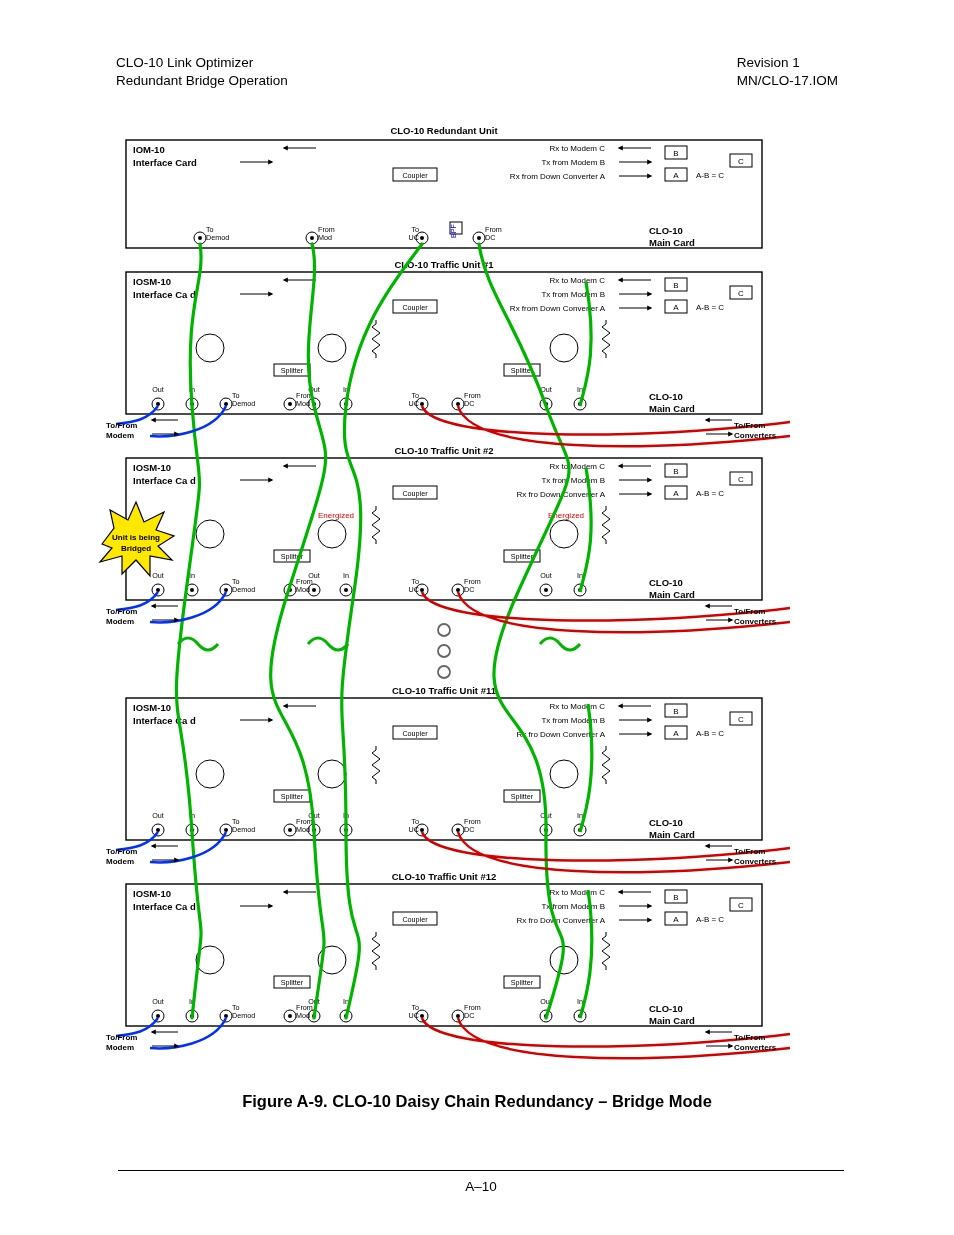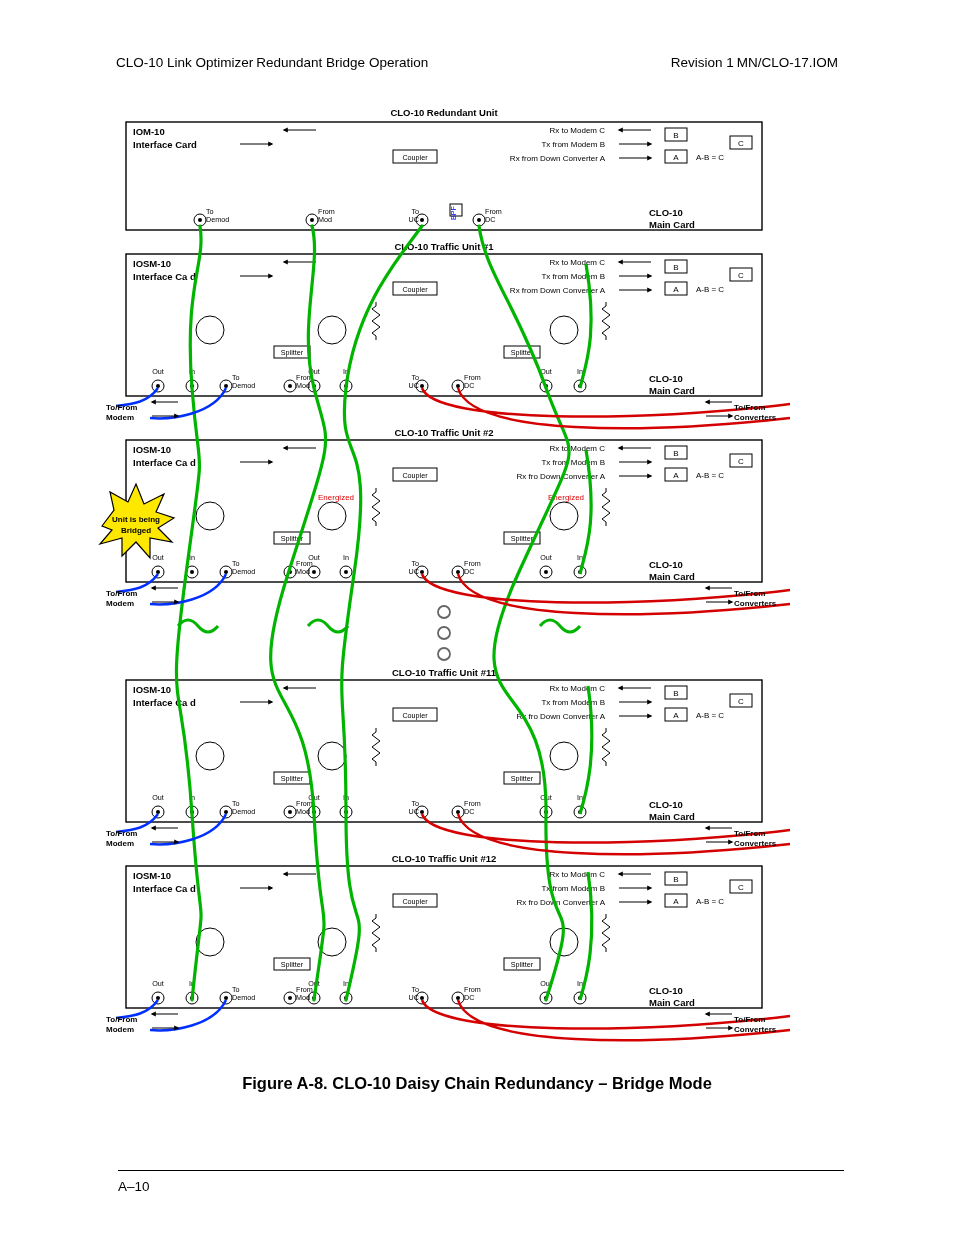--- a/index.html
+++ b/index.html
@@ -1,23 +1,23 @@
 <!DOCTYPE html>
 <html><head>
 <meta charset="utf-8">
 <style>
   html,body{margin:0;padding:0;background:#fff;font-family:Arial,Helvetica,sans-serif;}
   .page{width:954px;height:1235px;position:relative;box-sizing:border-box;padding:55px 86px 0 86px;}
   .header{display:flex;justify-content:space-between;font-size:13.5px;color:#000;padding:0 30px;}
-  .header .col{display:flex;flex-direction:row;gap:3px;}
+  .header .col{display:flex;flex-direction:column;gap:3px;}
   .header .right{text-align:left;}
   .fig-wrap{margin-top:34px;width:100%;display:flex;}
   .fig-svg{display:block;}
   .caption{text-align:center;font-weight:bold;font-size:16.5px;margin-top:30px;}
-  .footer{position:absolute;left:118px;right:110px;bottom:40px;text-align:left;}
+  .footer{position:absolute;left:118px;right:110px;bottom:40px;text-align:center;}
   .footer-rule{border:none;border-top:1px solid #000;margin:0 0 6px 0;}
   .pagenum{font-size:13.5px;}
   
   .t-title{font:bold 9.5px Arial;}
   .t-sub{font:bold 9.5px Arial;}
   .t-lbl{font:8px Arial;}
   .t-lblb{font:bold 8px Arial;}
   .t-tiny{font:7.2px Arial;}
 </style>
 </head>
@@ -439,19 +439,19 @@
       </g>
 
       <g transform="translate(16,398)">
         <polygon points="0,24 12,8 8,-10 26,0 34,-18 42,2 62,-8 54,10 72,16 56,26 70,40 48,36 48,56 34,40 20,54 20,36 -2,42 10,28" fill="#ffe800" stroke="#000" stroke-width="1.2"></polygon>
         <text class="t-lblb" x="34" y="20" text-anchor="middle"><tspan x="34" dy="0">Unit is being</tspan><tspan x="34" dy="11">Bridged</tspan></text>
       </g>
 
     </svg>
   </div>
 
-  <div class="caption">Figure A-8. CLO-10 Daisy Chain Redundancy – Bridge Mode</div>
+  <div class="caption">Figure A-9. CLO-10 Daisy Chain Redundancy – Bridge Mode</div>
 
   <div class="footer">
     <hr class="footer-rule">
     <span class="pagenum">A–10</span>
   </div>
 </div>
 
 </body></html>

